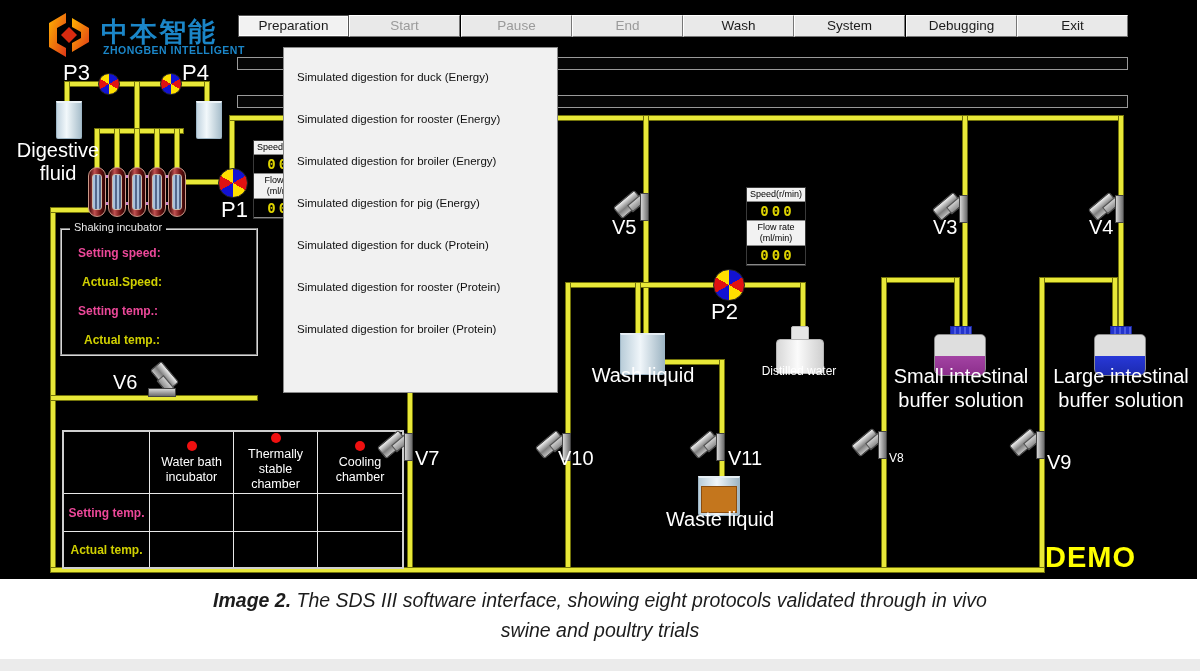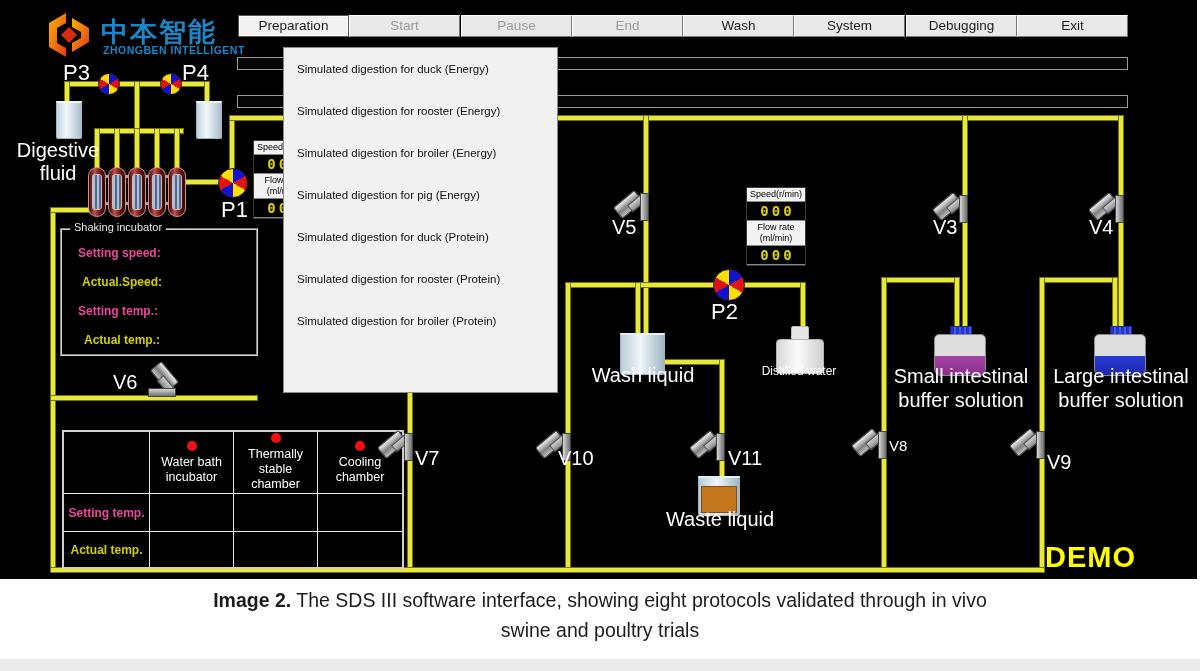--- a/index.html
+++ b/index.html
@@ -78,28 +78,28 @@
           border:2px solid #cfcfcf;box-sizing:content-box;background:#000;}
   .stable .cell{border-right:1px solid #e8e8e8;border-bottom:1px solid #e8e8e8;position:relative;
           display:flex;flex-direction:column;align-items:center;justify-content:center;}
   .stable .cell:nth-child(4n){border-right:none;}
   .stable .cell:nth-child(n+9){border-bottom:none;}
   .dot{width:10px;height:10px;border-radius:50%;background:#f01010;margin-bottom:4px;}
   .colhead{font-size:12.5px;color:#fff;text-align:center;line-height:15px;white-space:pre-line;}
   .rowhead{font-size:12px;font-weight:700;}
 
   
-  .dropdown{position:absolute;left:283px;top:47px;width:275px;height:346px;background:#f1f1f1;border:1px solid #8a8a8a;z-index:10;box-sizing:border-box;padding-top:0;}
+  .dropdown{position:absolute;left:283px;top:47px;width:275px;height:346px;background:#f1f1f1;border:1px solid #8a8a8a;z-index:10;box-sizing:border-box;padding-top:8px;}
   .ditem{height:42px;display:flex;align-items:center;padding-left:13px;font-size:11.5px;color:#101010;cursor:pointer;}
 
   .demo{position:absolute;left:1045px;top:541px;font-size:29px;font-weight:700;color:#ffff00;z-index:4;letter-spacing:1px;}
 
   
   .caption{position:absolute;left:0;top:579px;width:1200px;height:60px;background:#fff;color:#1c1c1c;
-           font-size:19.5px;text-align:center;}
+           font-style:italic;font-size:19.5px;text-align:center;}
   .caption .l1{margin-top:10px;}
   .caption .l2{margin-top:7px;}
   .bstrip{position:absolute;left:0;top:659px;width:1200px;height:12px;background:#ebebeb;}
 </style>
 </head>
 <body>
 
 <div class="stage">
   <div class="panel"></div>
 
@@ -265,21 +265,21 @@
       <div class="flange"></div>
     </div>
 
   <div class="lbl" style="left:612px;top:216px;font-size:20px">V5</div>
   <div class="lbl" style="left:933px;top:216px;font-size:20px">V3</div>
   <div class="lbl" style="left:1089px;top:216px;font-size:20px">V4</div>
   <div class="lbl" style="left:113px;top:371px;font-size:20px">V6</div>
   <div class="lbl" style="left:415px;top:447px;font-size:20px">V7</div>
   <div class="lbl" style="left:558px;top:447px;font-size:20px">V10</div>
   <div class="lbl" style="left:728px;top:447px;font-size:20px">V11</div>
-  <div class="lbl" style="left:889px;top:437px;font-size:15px">V8</div>
+  <div class="lbl" style="left:889px;top:451px;font-size:12px">V8</div>
   <div class="lbl" style="left:1047px;top:451px;font-size:20px">V9</div>
 
   <div class="beaker" style="left:620px;top:333px;width:45px;height:42px"></div>
   <div class="lbl c" style="left:583px;top:364px;width:120px;font-size:20px">Wash liquid</div>
 
   <div class="pbottle" style="left:776px;top:326px;width:46px;height:46px">
     <div class="neck"></div>
       <div class="body"></div>
   </div>
   <div class="lbl c" style="left:729px;top:364px;width:140px;font-size:12px">Distilled water</div>

